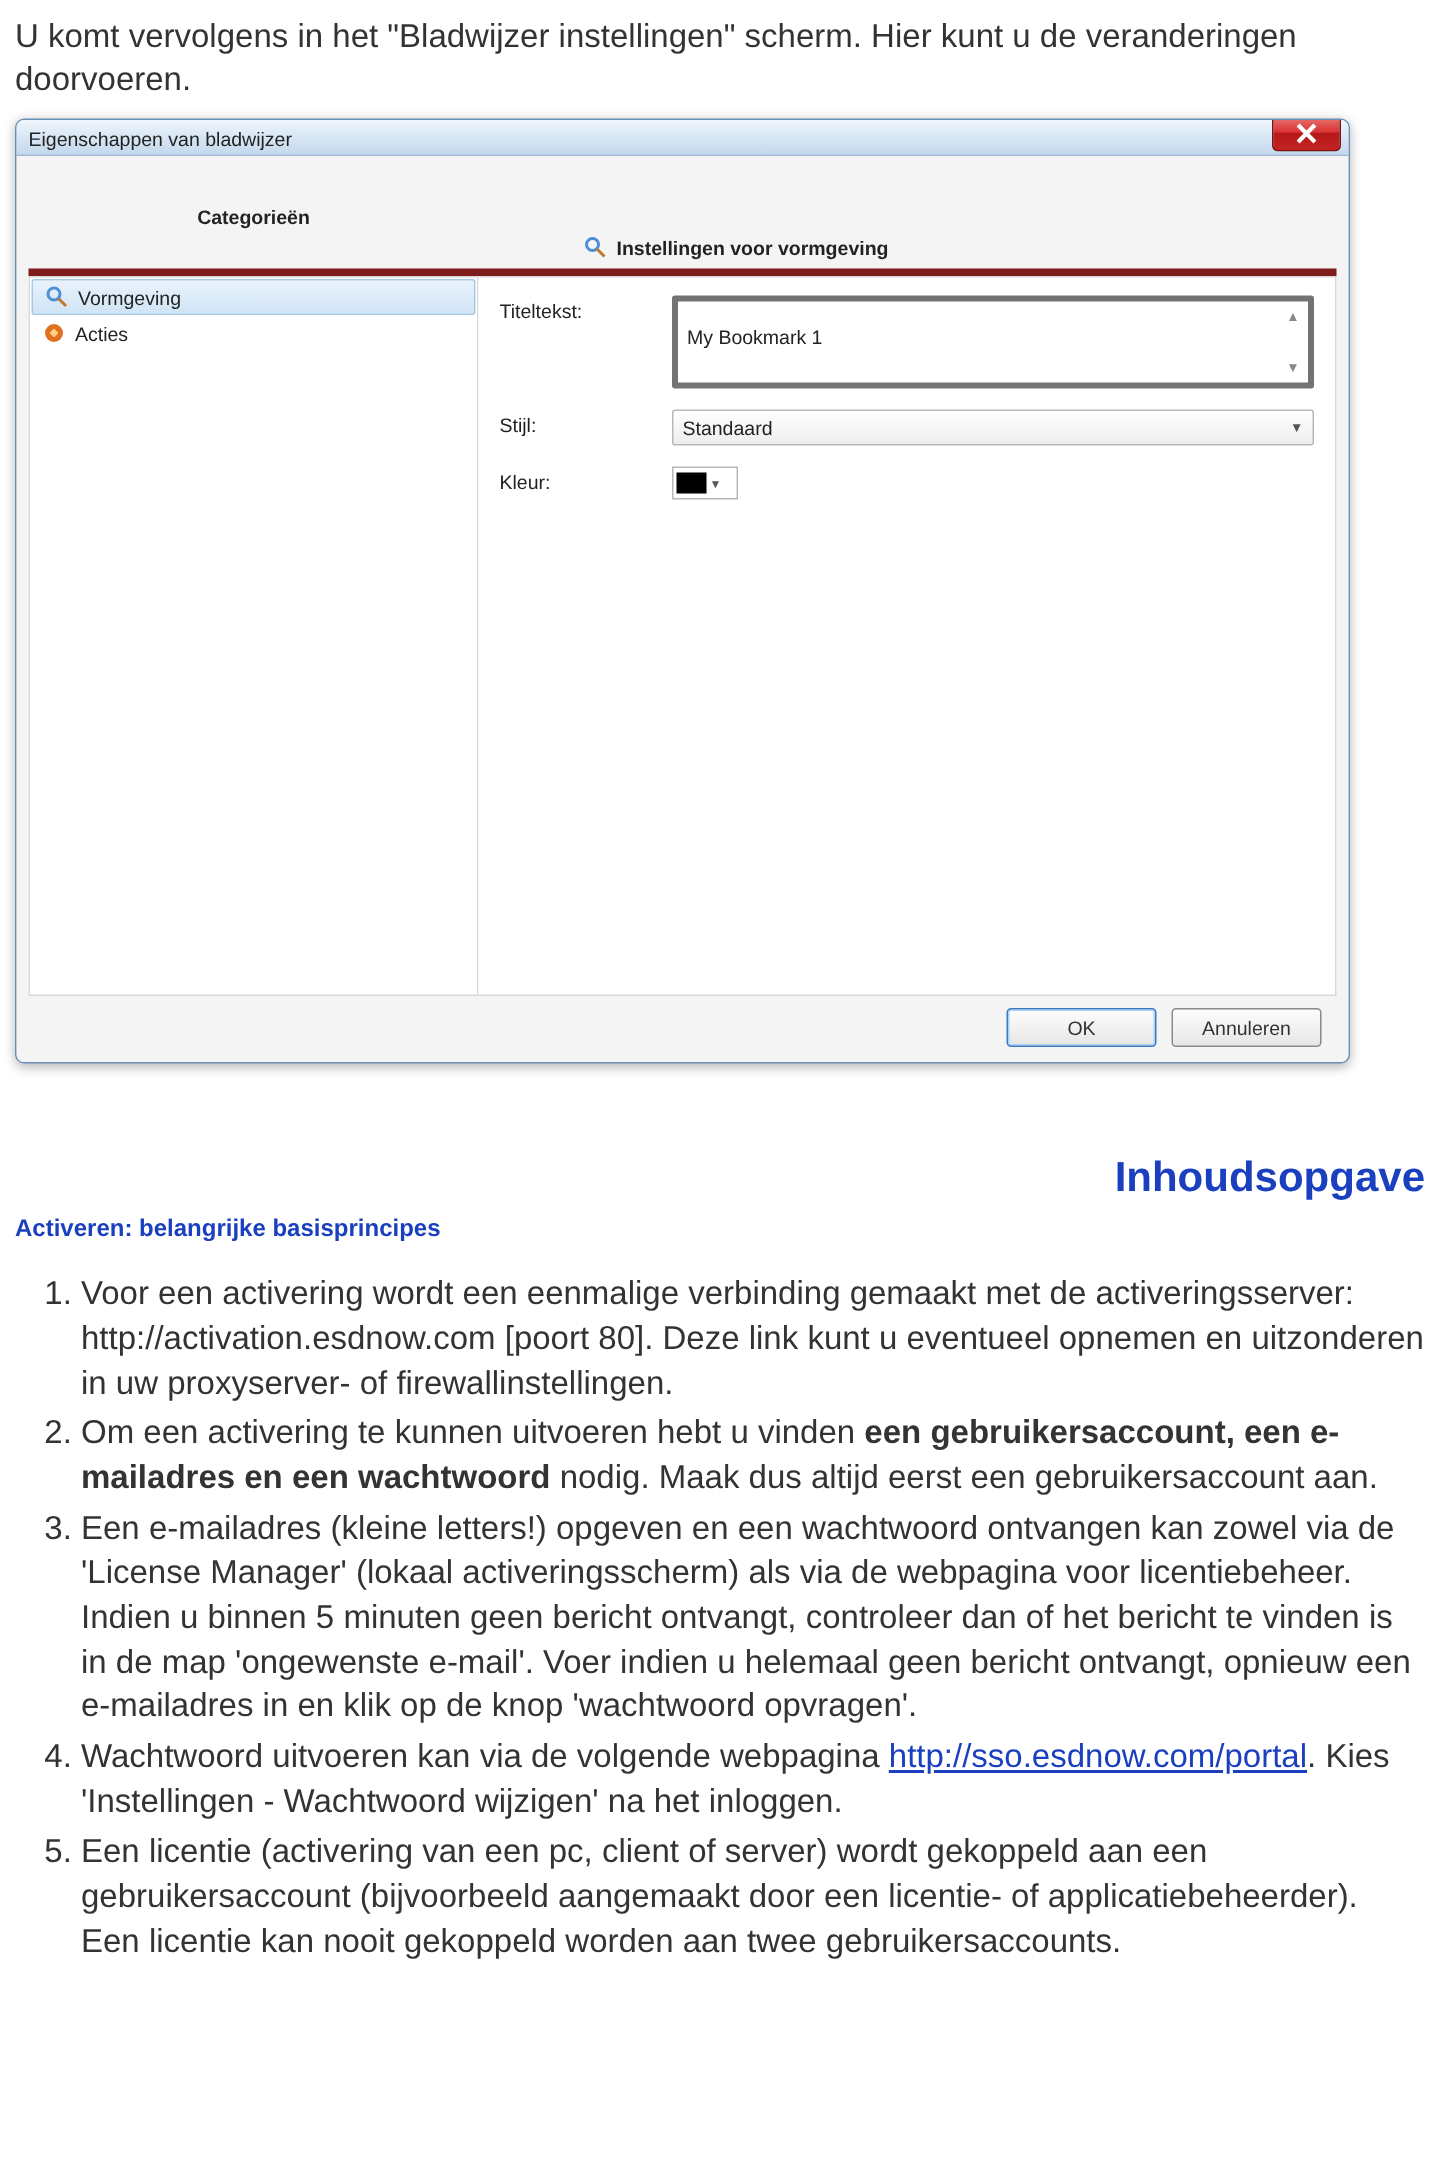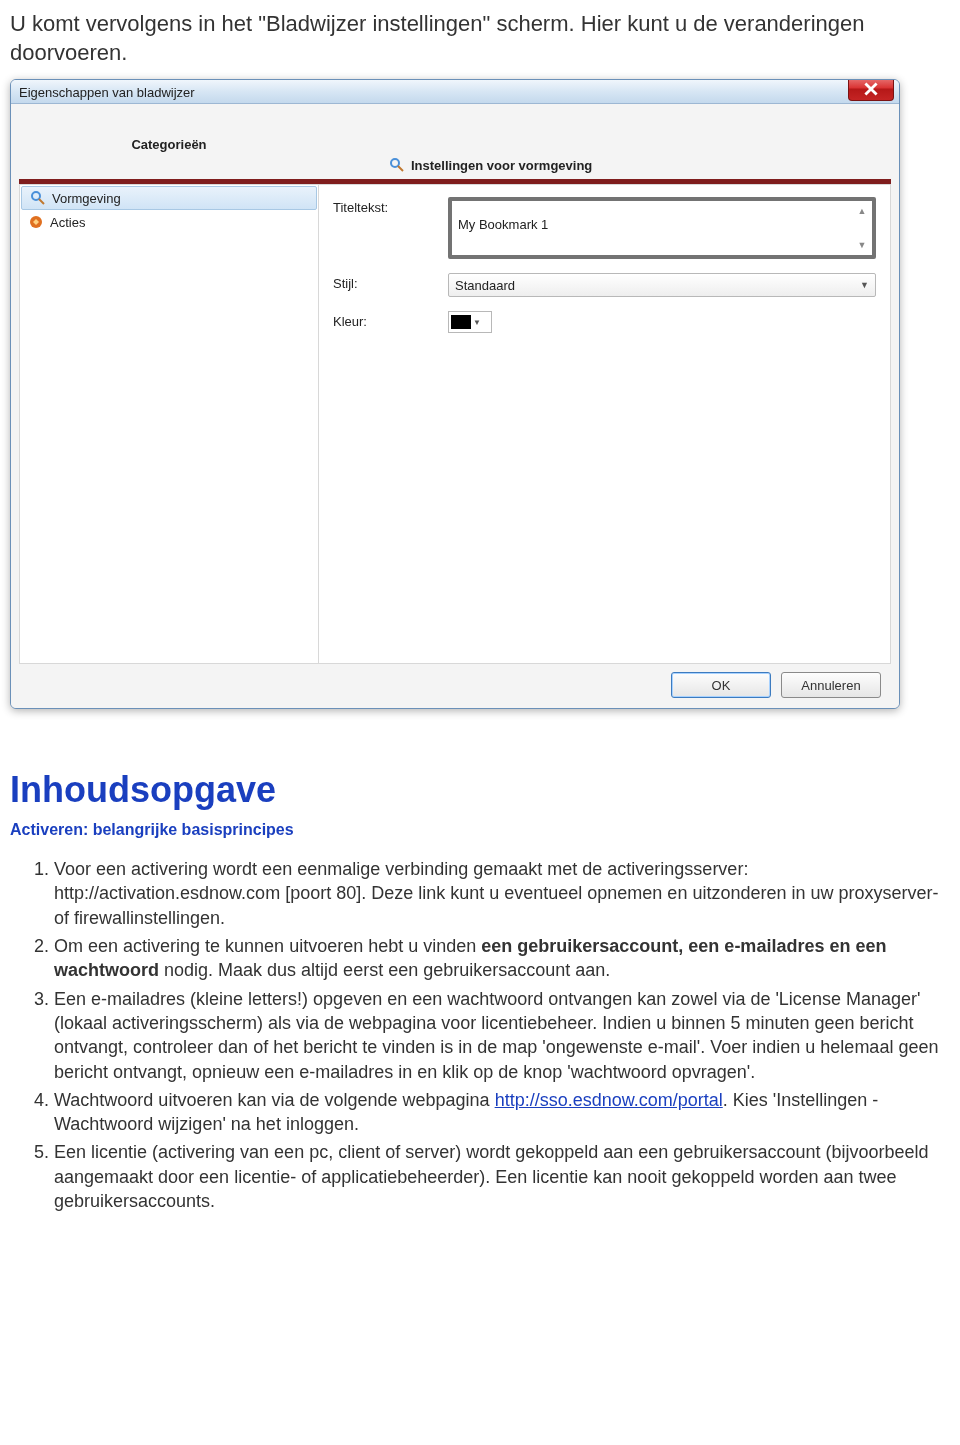--- a/index.html
+++ b/index.html
@@ -197,34 +197,35 @@
   }
 
   
   .icon-magnifier { width:16px; height:16px; }
   .icon-action { width:16px; height:16px; }
 
   
   .section-h1 {
     color: #1a3fbf;
     font-weight: bold;
-    font-size: 36px;
+    font-size: 28px;
     margin: 20px 0 10px 0;
     font-family: Verdana, Arial, sans-serif;
+    text-align: right;
   }
   .section-h2 {
     color: #1a3fbf;
     font-weight: bold;
     font-size: 16px;
     margin: 10px 0 18px 0;
   }
   ol.principles {
     margin: 0 0 0 24px;
     padding-left: 20px;
-    font-size: 18px;
+    font-size: 22px;
     line-height: 1.35;
   }
   ol.principles li { margin-bottom: 4px; }
   .bold { font-weight: bold; }
   a.link { color: #1a3fbf; text-decoration: underline; }
 </style>
 </head>
 <body>
 
 <div class="intro-text">U komt vervolgens in het "Bladwijzer instellingen" scherm. Hier kunt u de veranderingen doorvoeren.</div>

